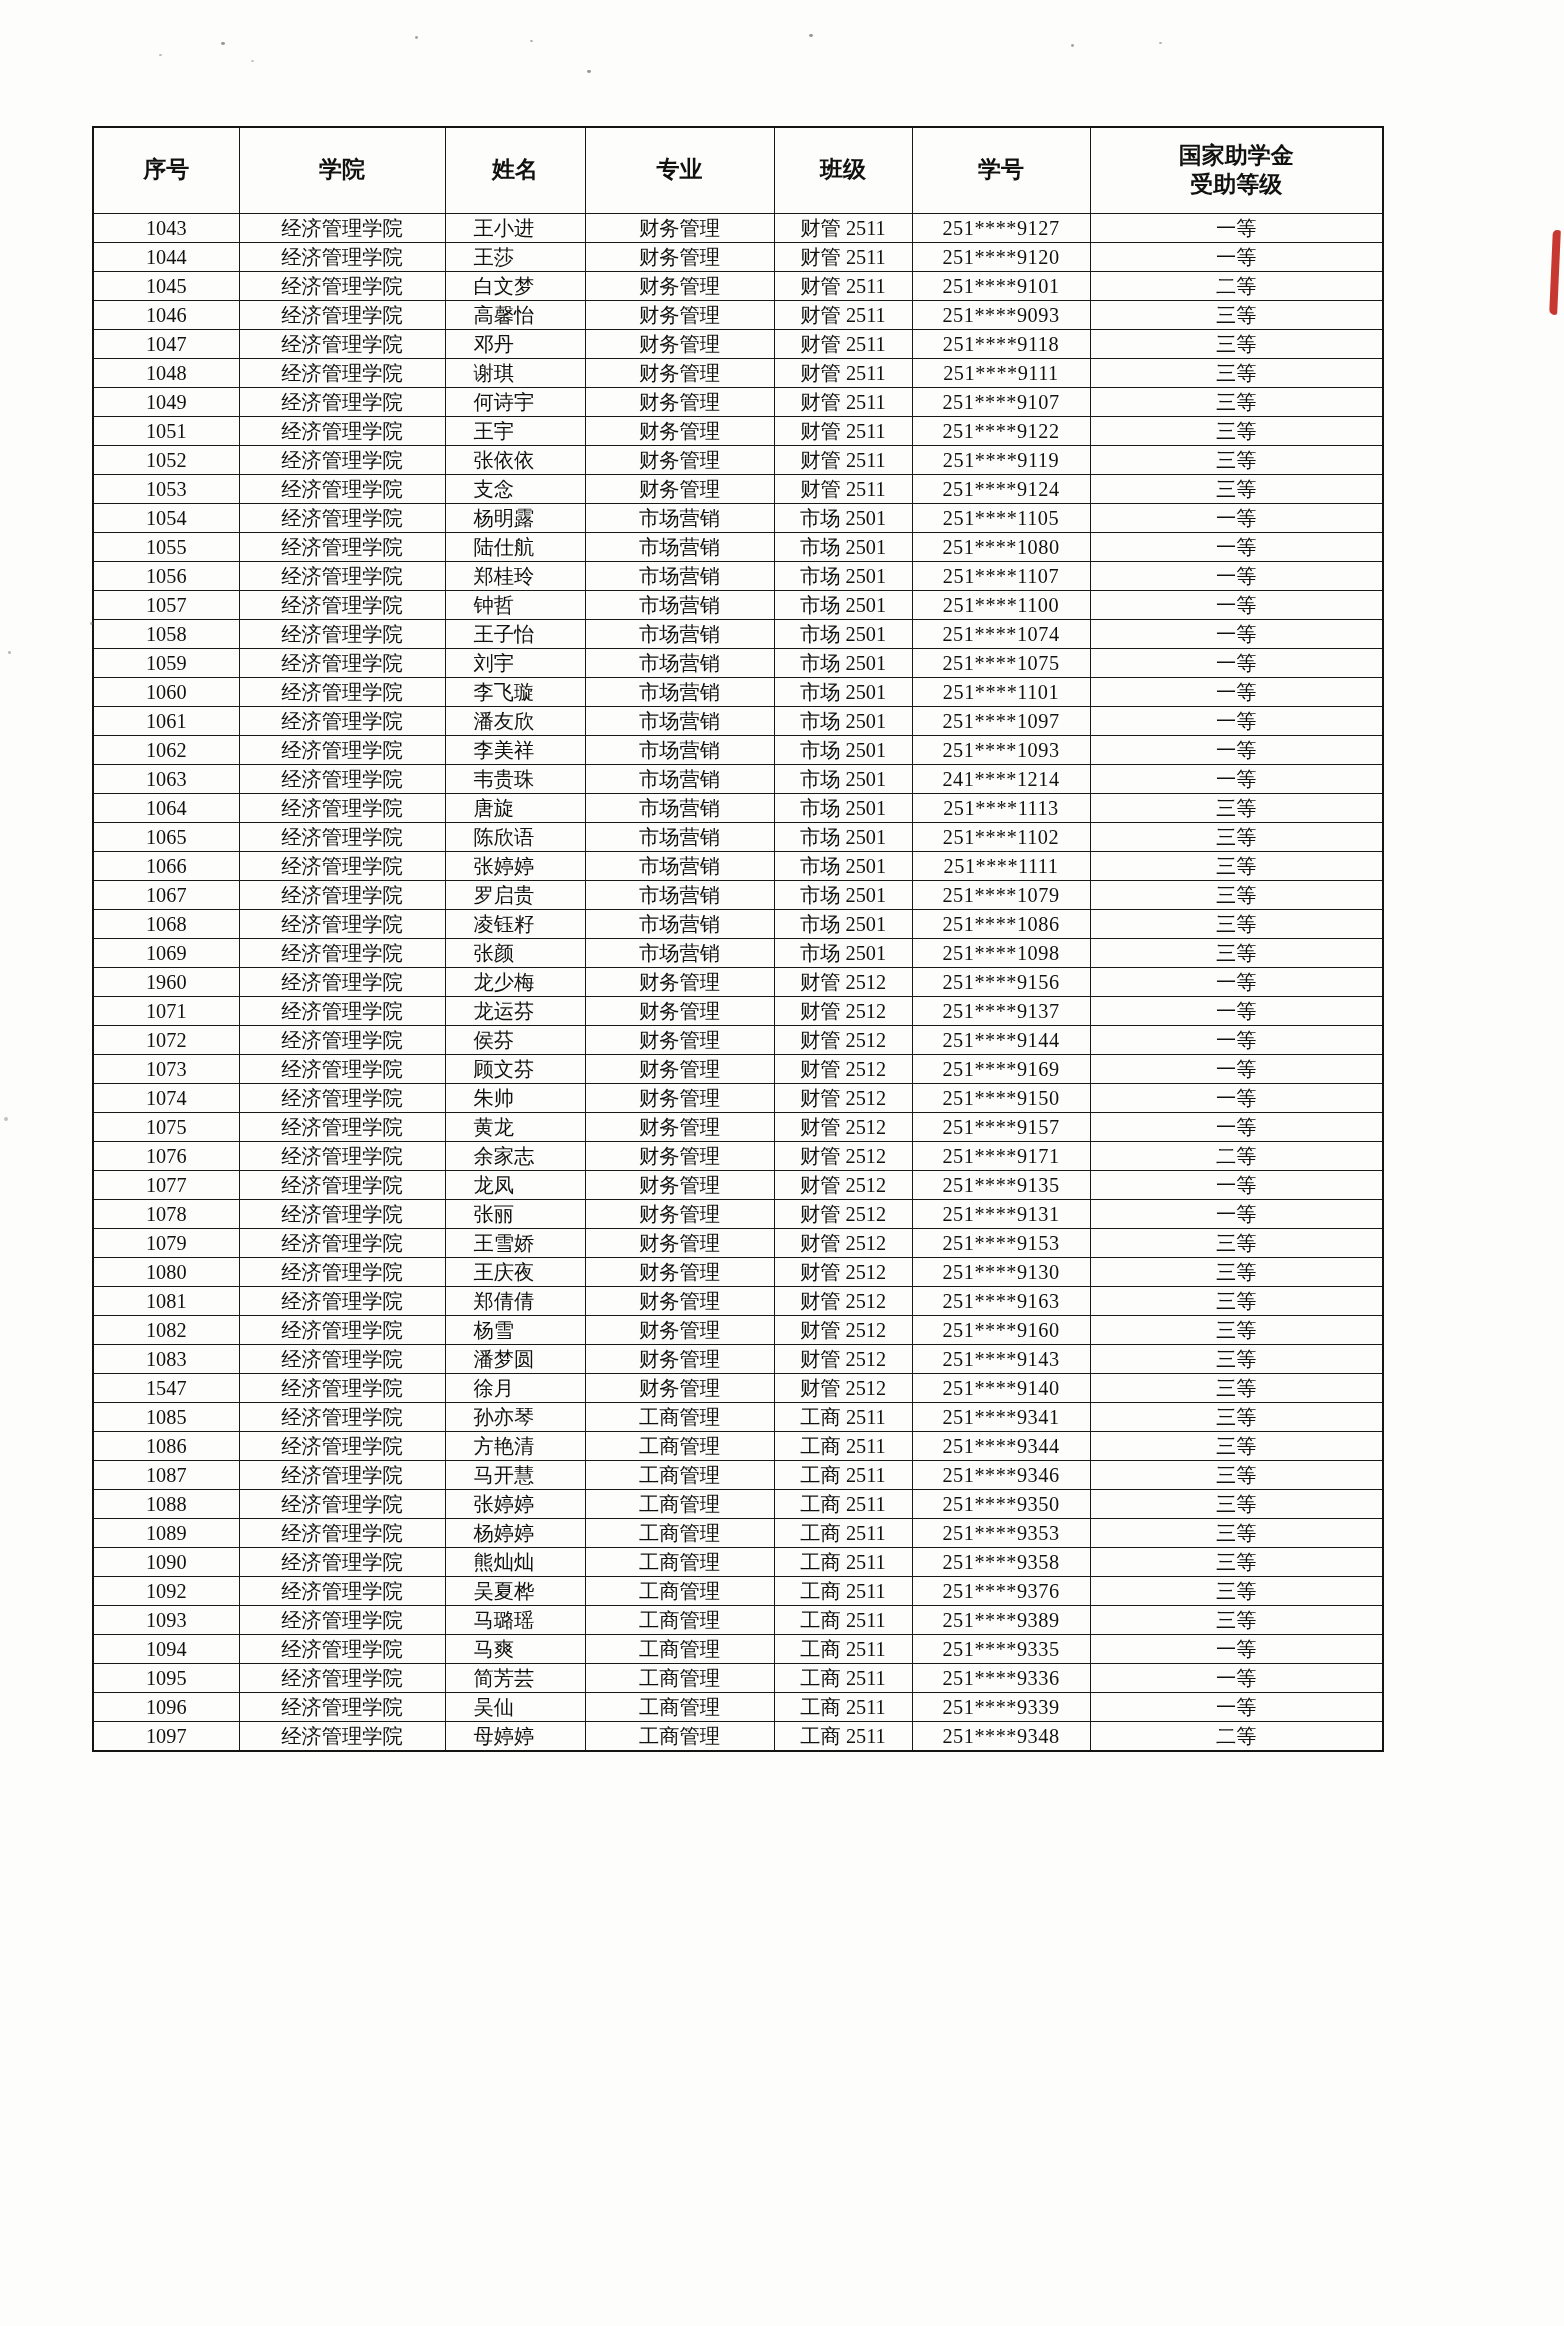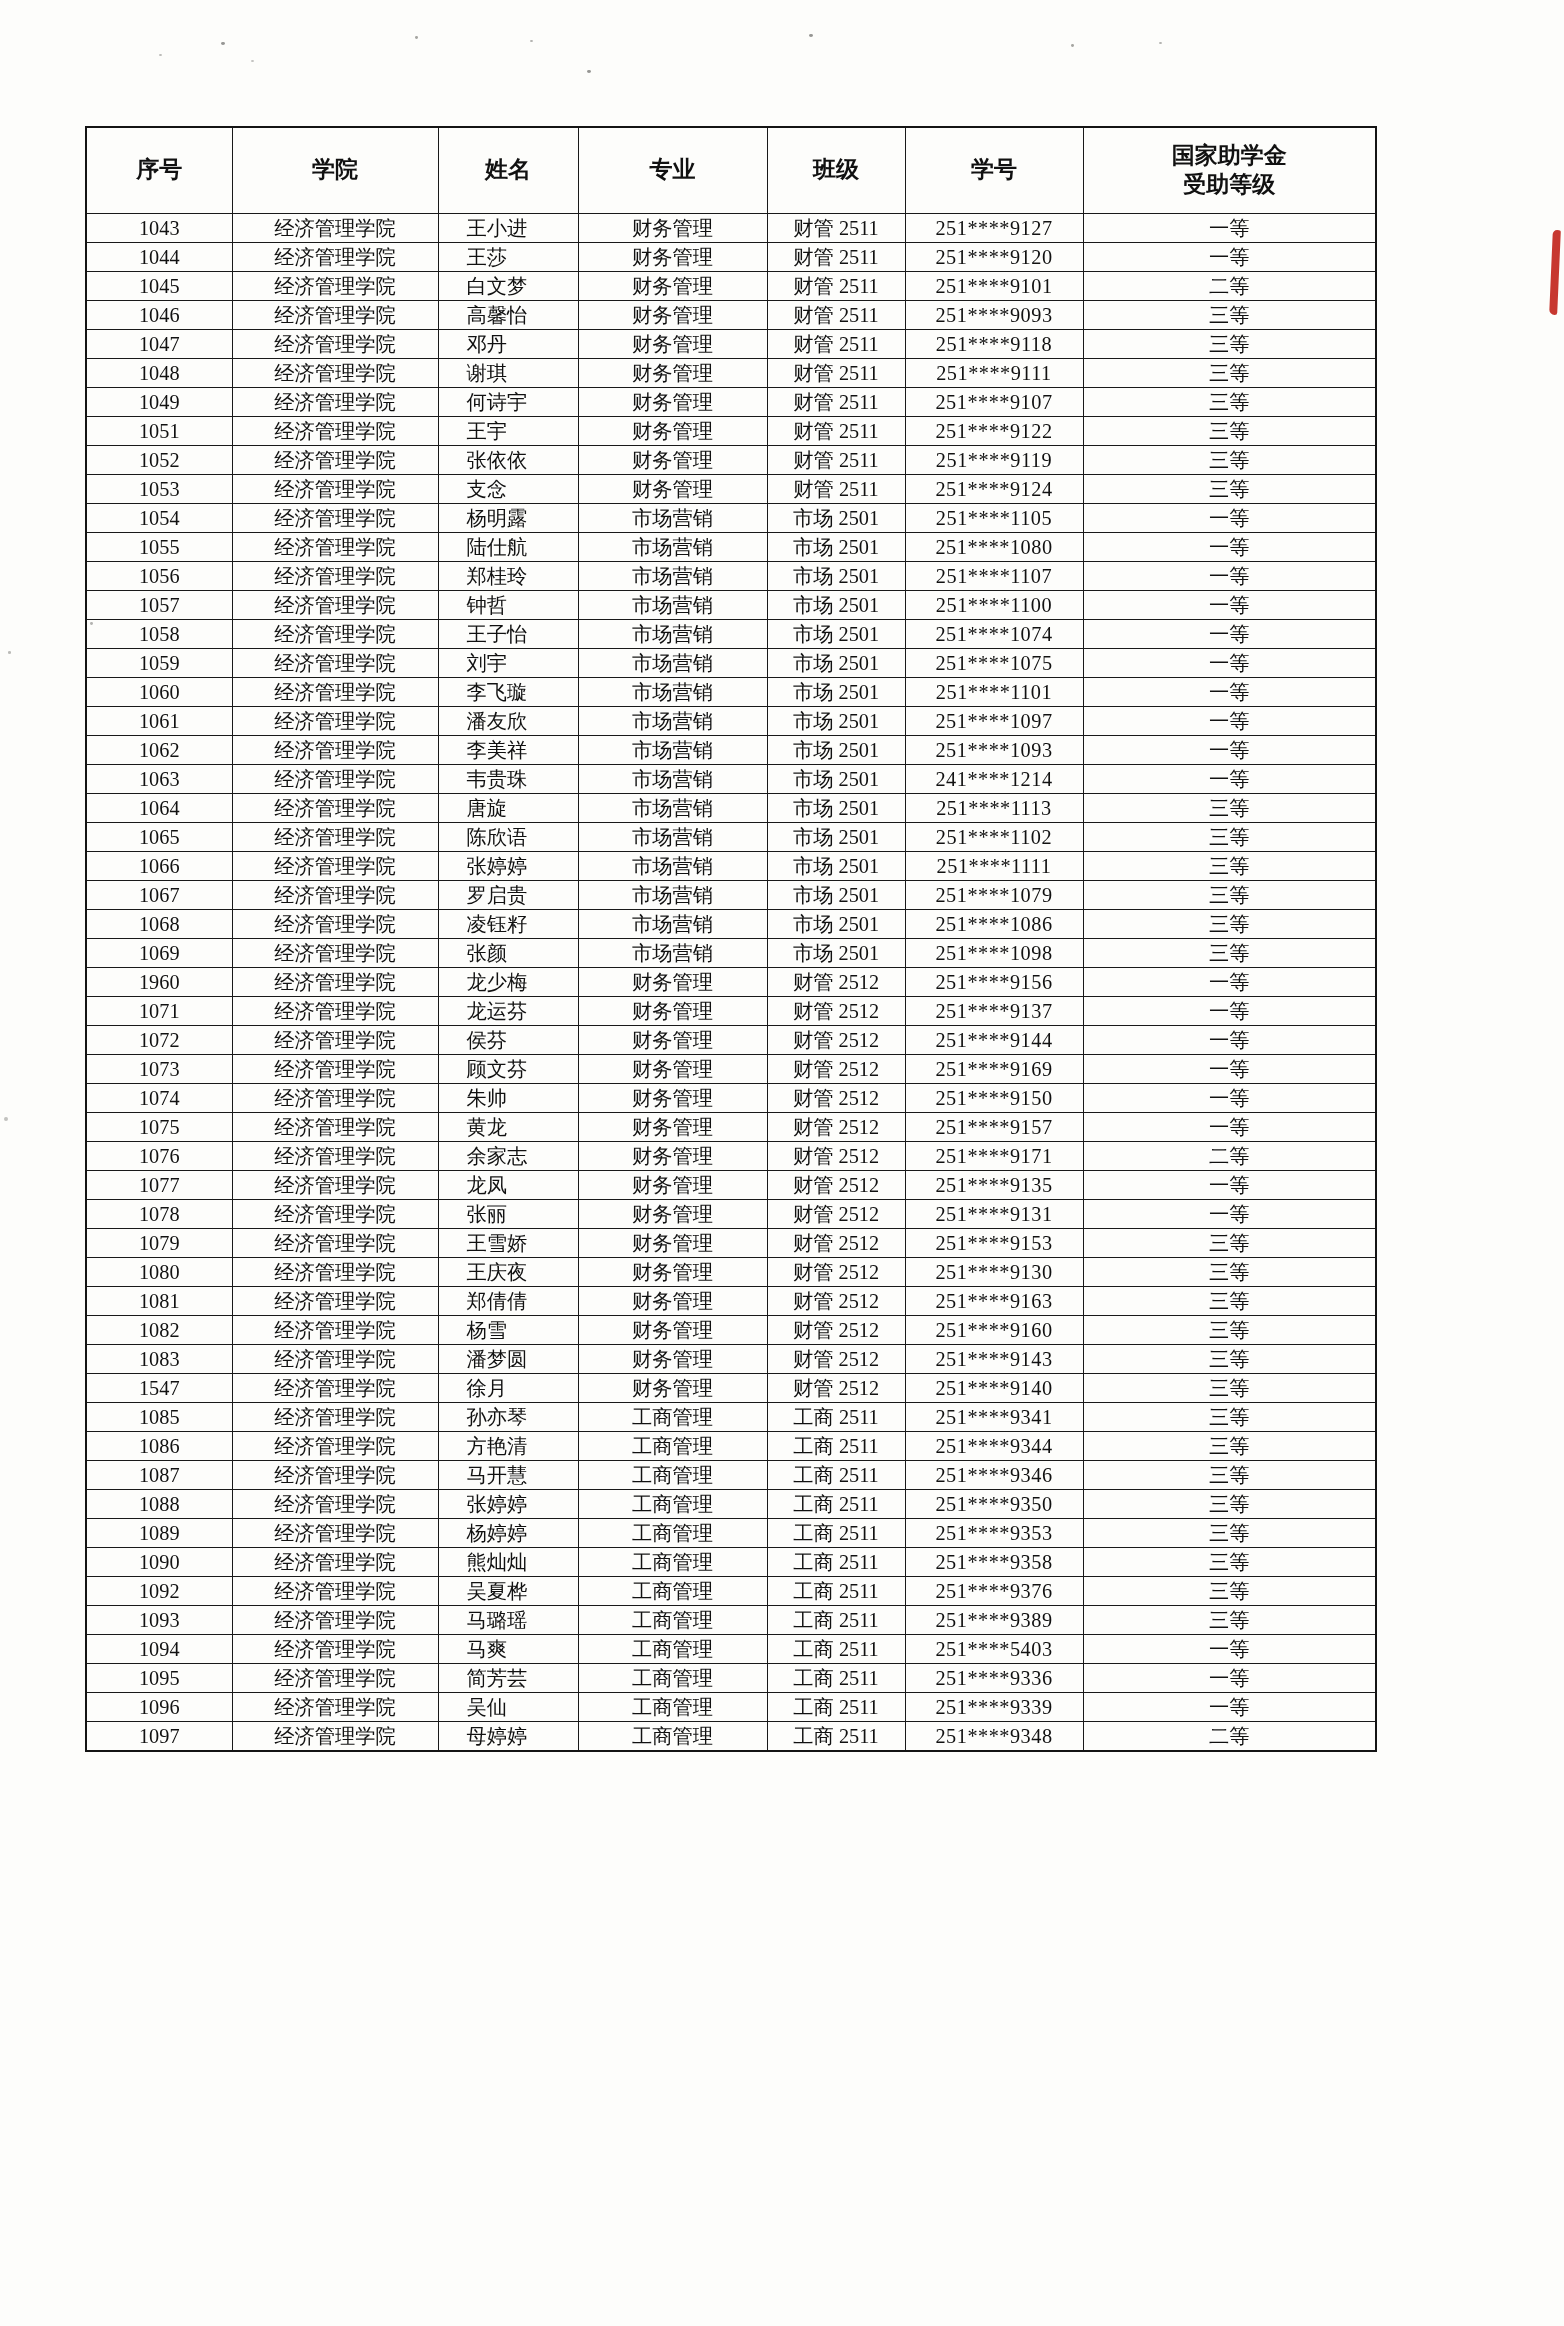--- a/index.html
+++ b/index.html
@@ -4,21 +4,21 @@
 <style>
   html,body{margin:0;padding:0;}
   body{
     width:1564px;height:2326px;position:relative;
     background:#fdfdfb;
     font-family:"Liberation Serif","DejaVu Serif",serif;
     color:#111;
     overflow:hidden;
   }
   .scan-table{
-    position:absolute;left:85px;top:126px;
+    position:absolute;left:92px;top:126px;
     width:1291px;border-collapse:collapse;table-layout:fixed;
     background:transparent;
   }
   .scan-table th,.scan-table td{
     border:1.5px solid #191919;
     padding:0;
     overflow:hidden;white-space:nowrap;
   }
   .scan-table{border:2.4px solid #141414;}
   .scan-table th{
@@ -511,21 +511,21 @@
         <td data-name="cell-class">工商 2511</td>
         <td data-name="cell-student-id">251****9389</td>
         <td data-name="cell-grant-level">三等</td>
       </tr>
       <tr data-name="table-row">
         <td data-name="cell-index">1094</td>
         <td data-name="cell-college">经济管理学院</td>
         <td data-name="cell-name">马爽</td>
         <td data-name="cell-major">工商管理</td>
         <td data-name="cell-class">工商 2511</td>
-        <td data-name="cell-student-id">251****5403</td>
+        <td data-name="cell-student-id">251****9335</td>
         <td data-name="cell-grant-level">一等</td>
       </tr>
       <tr data-name="table-row">
         <td data-name="cell-index">1095</td>
         <td data-name="cell-college">经济管理学院</td>
         <td data-name="cell-name">简芳芸</td>
         <td data-name="cell-major">工商管理</td>
         <td data-name="cell-class">工商 2511</td>
         <td data-name="cell-student-id">251****9336</td>
         <td data-name="cell-grant-level">一等</td>

